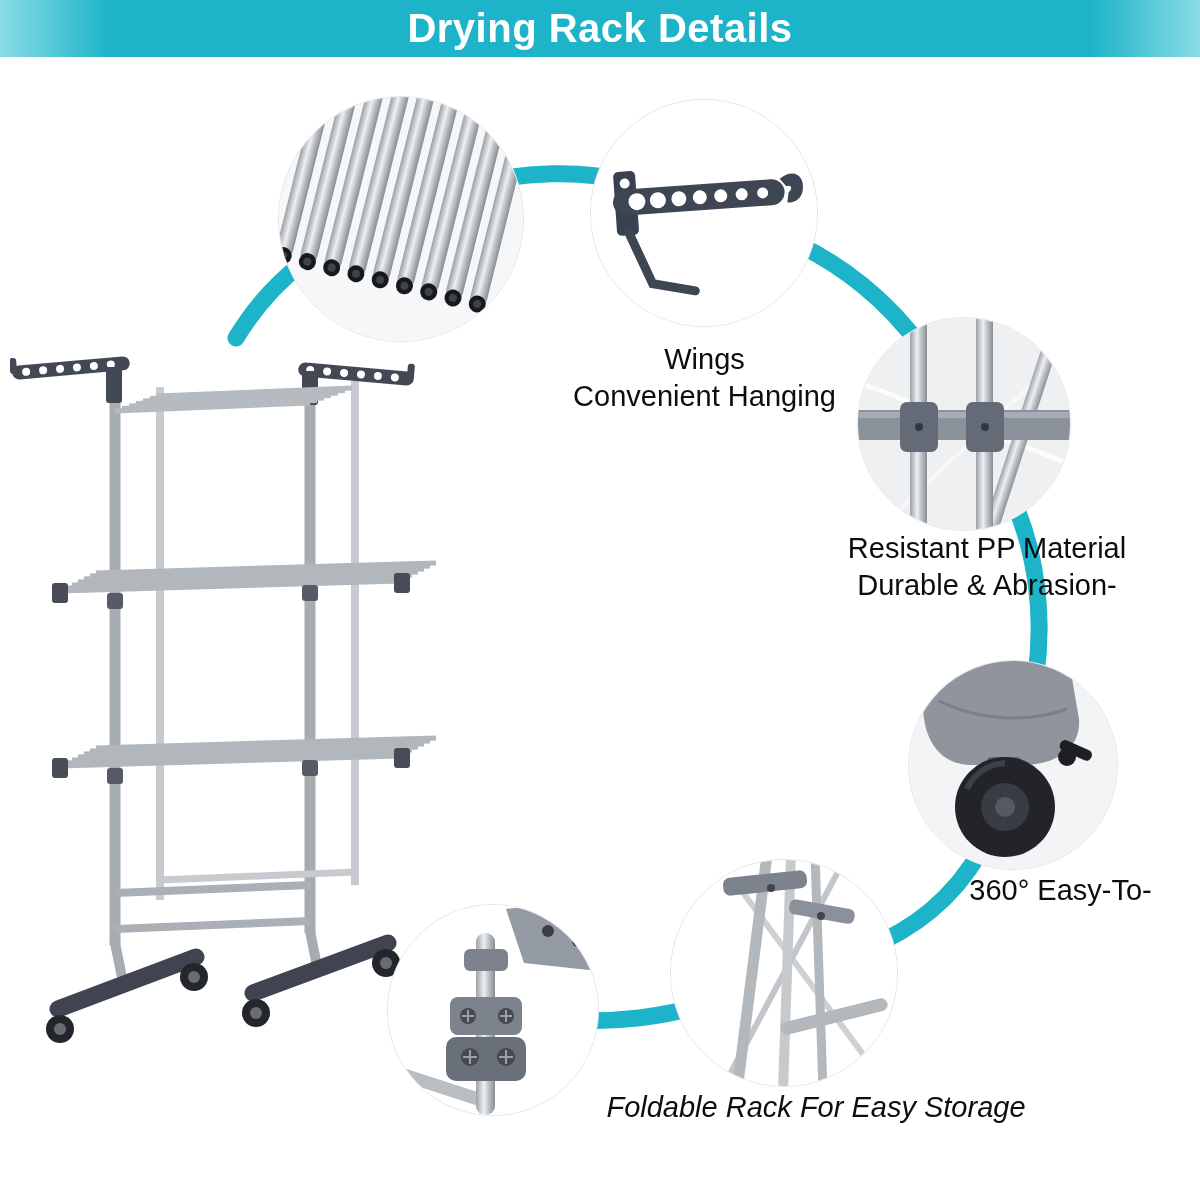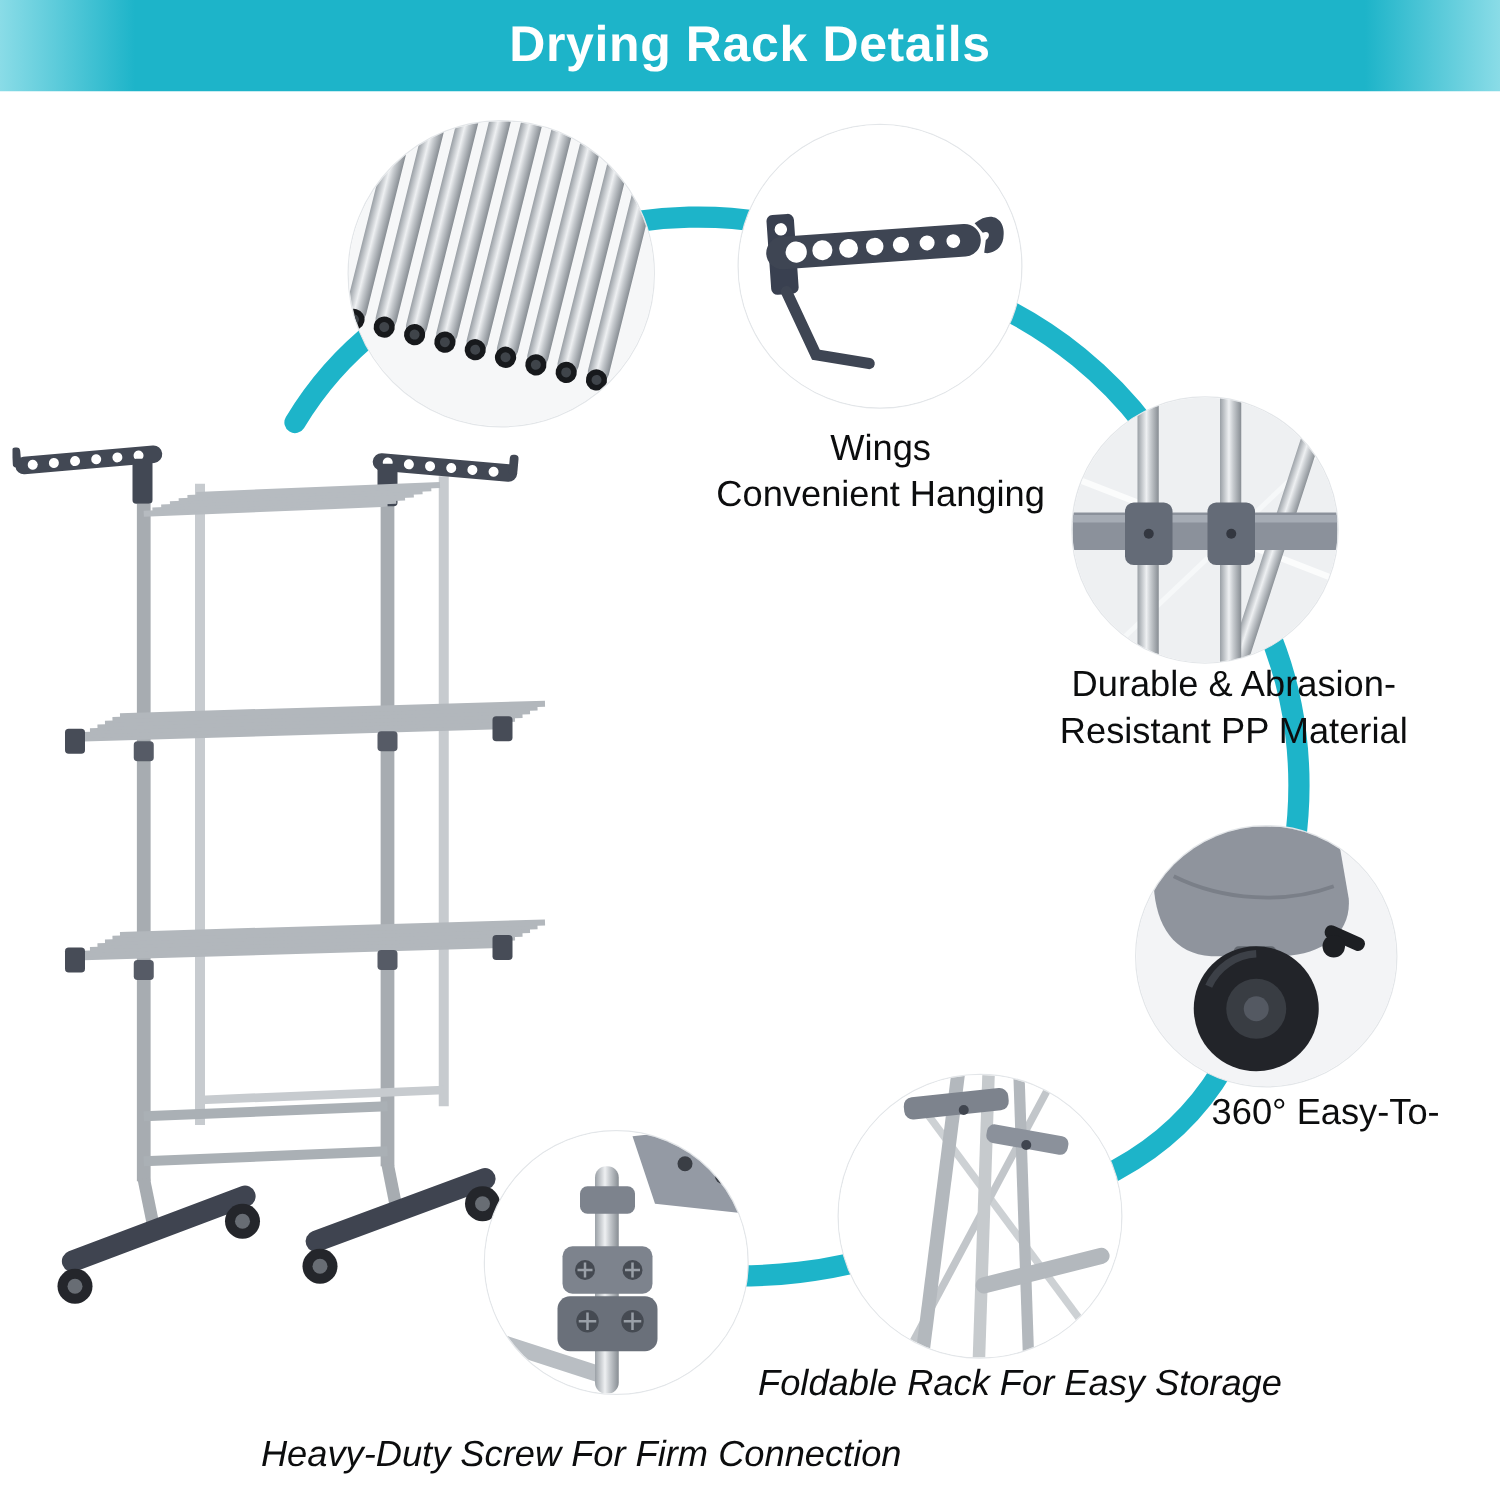--- a/index.html
+++ b/index.html
@@ -2,21 +2,21 @@
 <html style="--accent: #1db4c9; --label: #0c0d0e;"><head>
 <meta charset="utf-8">
 <style>
   html,body { margin:0; padding:0; background:#ffffff; }
   .canvas {
     position:relative; width:1200px; height:1190px; background:#ffffff;
     font-family:"Liberation Sans", sans-serif; overflow:hidden;
   }
   
   .banner {
-    position:absolute; left:0; top:0; width:1200px; height:73px;
+    position:absolute; left:0; top:0; width:1200px; height:57px;
     background:linear-gradient(90deg,#8adce7 0%, var(--accent,#14b1c9) 9%, var(--accent,#14b1c9) 91%, #8adce7 100%);
     display:flex; align-items:center; justify-content:center;
   }
   .banner h1 { margin:0; color:#ffffff; font-size:40px; font-weight:700; letter-spacing:.5px; }
 
   .arc-layer { position:absolute; left:0; top:0; z-index:1; }
   .rack { position:absolute; left:10px; top:345px; z-index:2; }
 
   .callout {
     position:absolute; z-index:3; border-radius:50%; overflow:hidden;
@@ -298,26 +298,23 @@
           <line x1="118" y1="145" x2="118" y2="159" stroke="#9aa0a8" stroke-width="2"></line>
       </g>
     </svg>
   </figure>
 
   <div class="label l-wing">
     <span>Wings</span>
     <span>Convenient Hanging</span>
   </div>
   <div class="label l-pp">
+    <span>Resistant PP Material</span>
     <span>Durable &amp; Abrasion-</span>
-    <span>Resistant PP Material</span>
   </div>
   <div class="label l-wheel">
     <span>360° Easy-To-</span>
   </div>
   <div class="label l-fold nowrap">
     <span>Foldable Rack For Easy Storage</span>
   </div>
-  <div class="label l-screw nowrap">
-    <span>Heavy-Duty Screw For Firm Connection</span>
-  </div>
 
 </div>
 
 </body></html>

